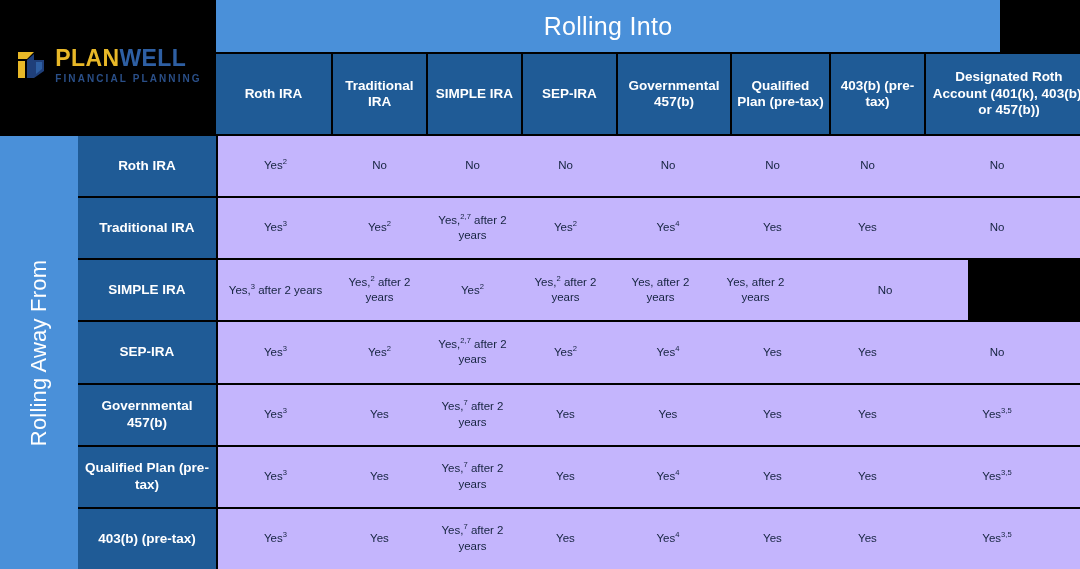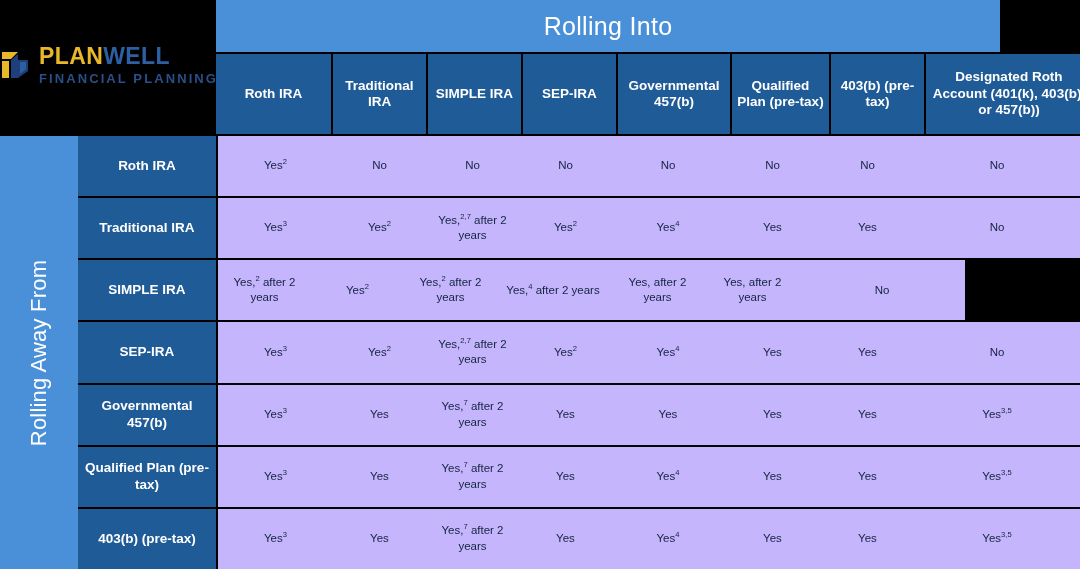--- a/index.html
+++ b/index.html
@@ -43,21 +43,21 @@
   .logo-words { display: flex; flex-direction: column; line-height: 1; }
   .logo-top {
     font-size: 23px;
     font-weight: 700;
     letter-spacing: 0.4px;
     white-space: nowrap;
   }
   .logo-plan { color: #e8b828; }
   .logo-well { color: #2e5fa3; }
   .logo-sub {
-    font-size: 13px;
+    font-size: 10px;
     font-weight: 700;
     letter-spacing: 2.1px;
     color: #2a4f88;
     margin-top: 4px;
     white-space: nowrap;
   }
 
   
   .banner {
     position: absolute;
@@ -276,32 +276,32 @@
             <span>Yes</span>
           </div>
           <div class="cell w8">
             <span>No</span>
           </div>
         </div>
       </div>
       <div class="row">
         <div class="rowhead">SIMPLE IRA</div>
         <div class="cells">
+          <div class="cell w1">
+            <span>Yes,<sup>3</sup> after 2 years</span>
+          </div>
           <div class="cell w2">
             <span>Yes,<sup>2</sup> after 2 years</span>
           </div>
           <div class="cell w3">
             <span>Yes<sup>2</sup></span>
           </div>
           <div class="cell w4">
             <span>Yes,<sup>2</sup> after 2 years</span>
           </div>
-          <div class="cell w5">
-            <span>Yes,<sup>4</sup> after 2 years</span>
-          </div>
           <div class="cell w6">
             <span>Yes, after 2 years</span>
           </div>
           <div class="cell w7">
             <span>Yes, after 2 years</span>
           </div>
           <div class="cell w8">
             <span>No</span>
           </div>
         </div>

